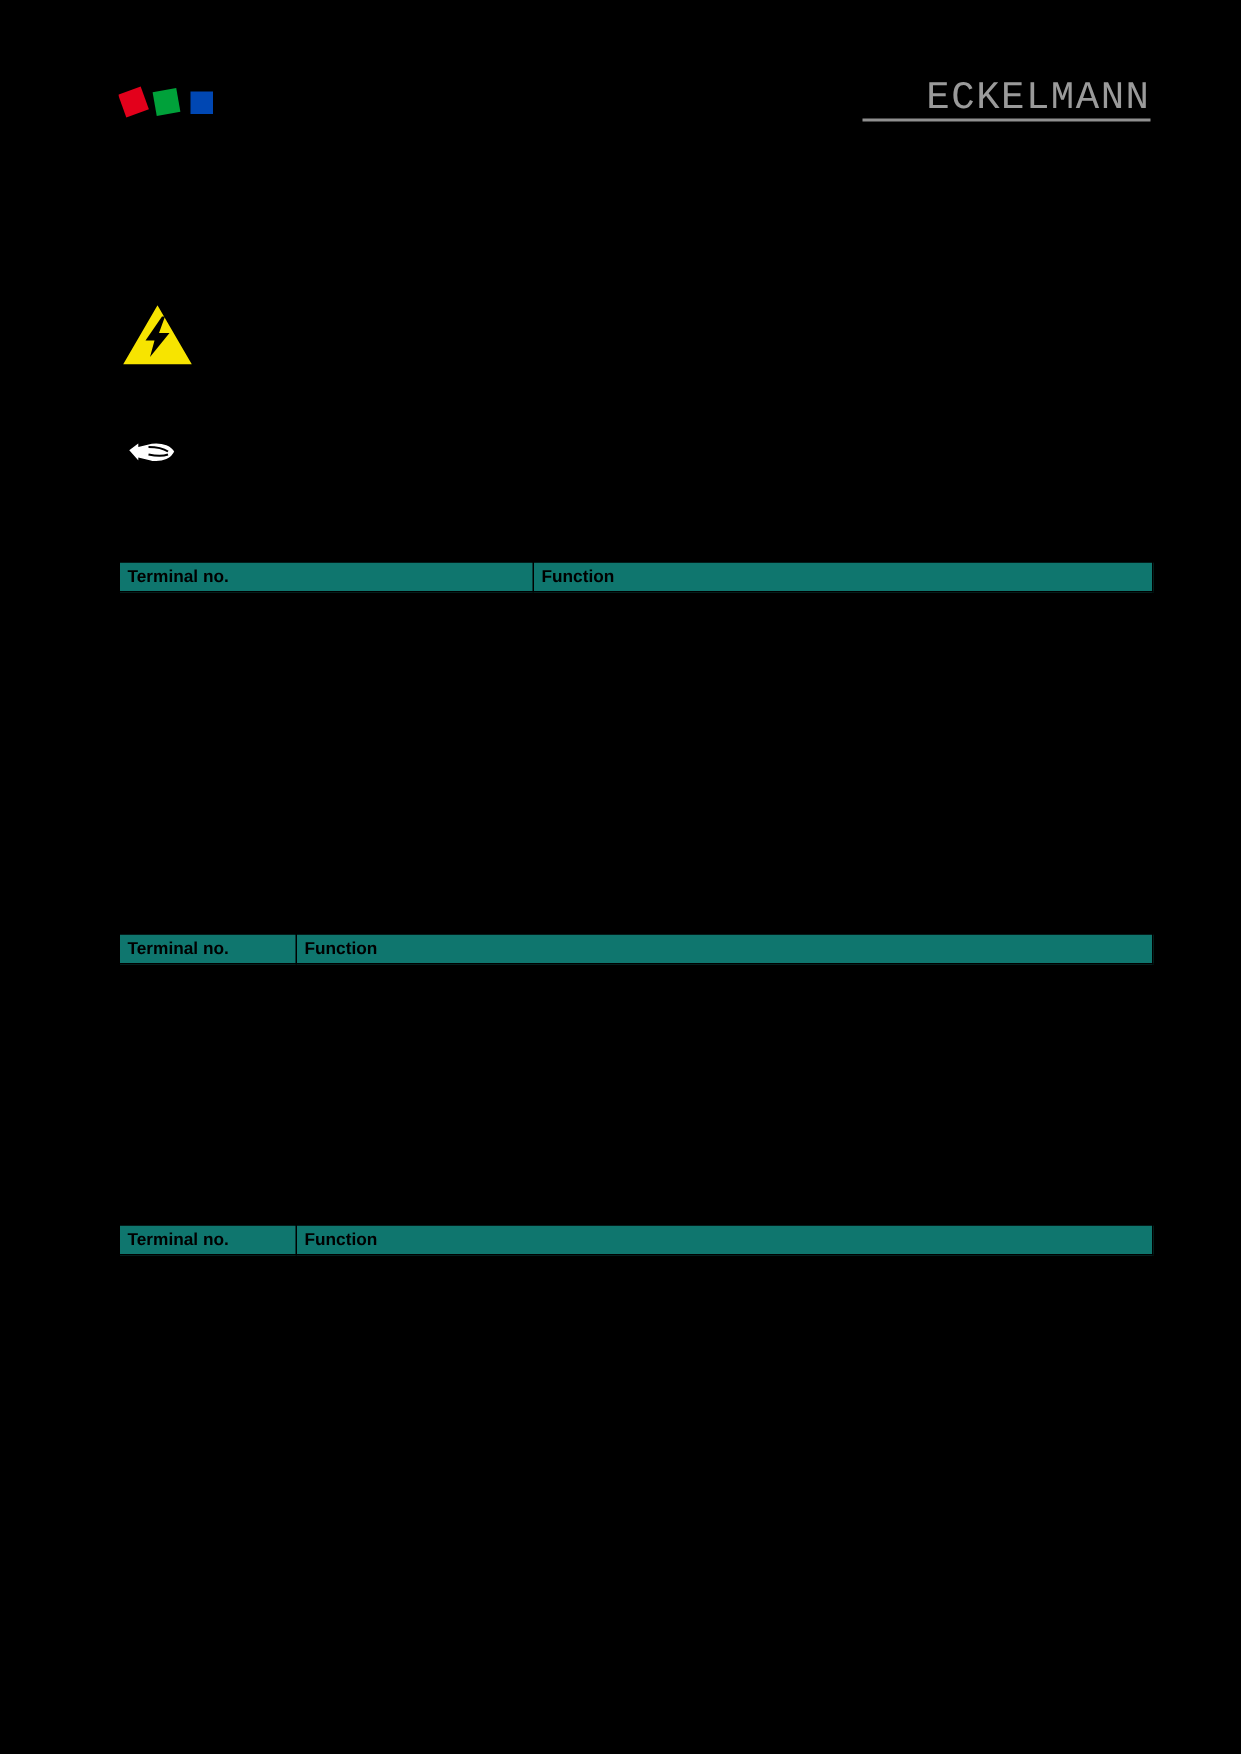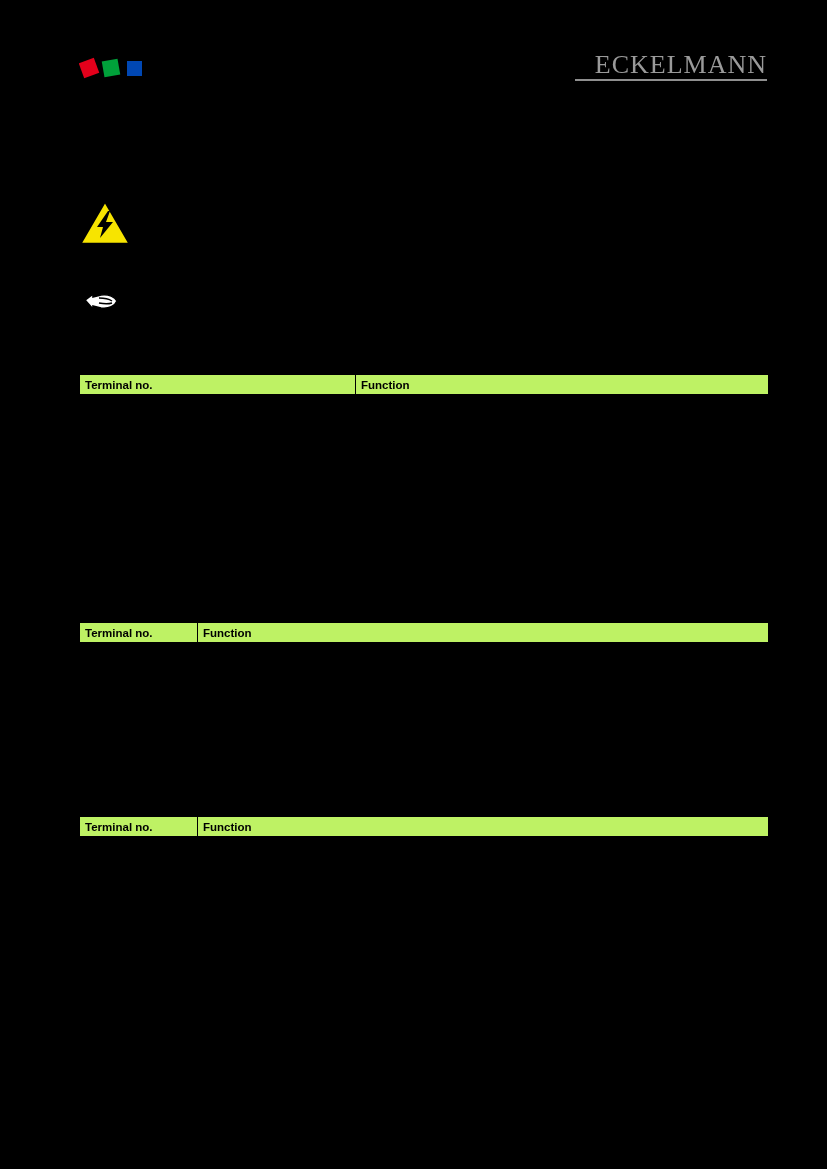--- a/index.html
+++ b/index.html
@@ -39,21 +39,21 @@
     left: 575px;
     top: 52px;
     width: 192px;
     height: 26px;
     color: #9a9a9a;
     font-size: 26px;
     letter-spacing: 1.0px;
     line-height: 26px;
     text-align: right;
     white-space: nowrap;
-    font-family: Liberation Serif, serif;
+    font-family: Liberation Mono, monospace;
   }
   .brand-underline {
     position: absolute;
     left: 575px;
     top: 79px;
     width: 192px;
     height: 2px;
     background: #8f8f8f;
   }
 
@@ -76,21 +76,21 @@
   }
 
   
   .tbl {
     position: absolute;
     border-collapse: collapse;
     table-layout: fixed;
     font-size: 11.5px;
   }
   .tbl th {
-    background: #bef264;
+    background: #0f766e;
     border: 1px solid #000000;
     color: #000000;
     font-weight: bold;
     text-align: left;
     padding: 3px 5px;
     height: 13px;
     font-size: 11.5px;
     font-family: "Liberation Sans", sans-serif;
   }
 

